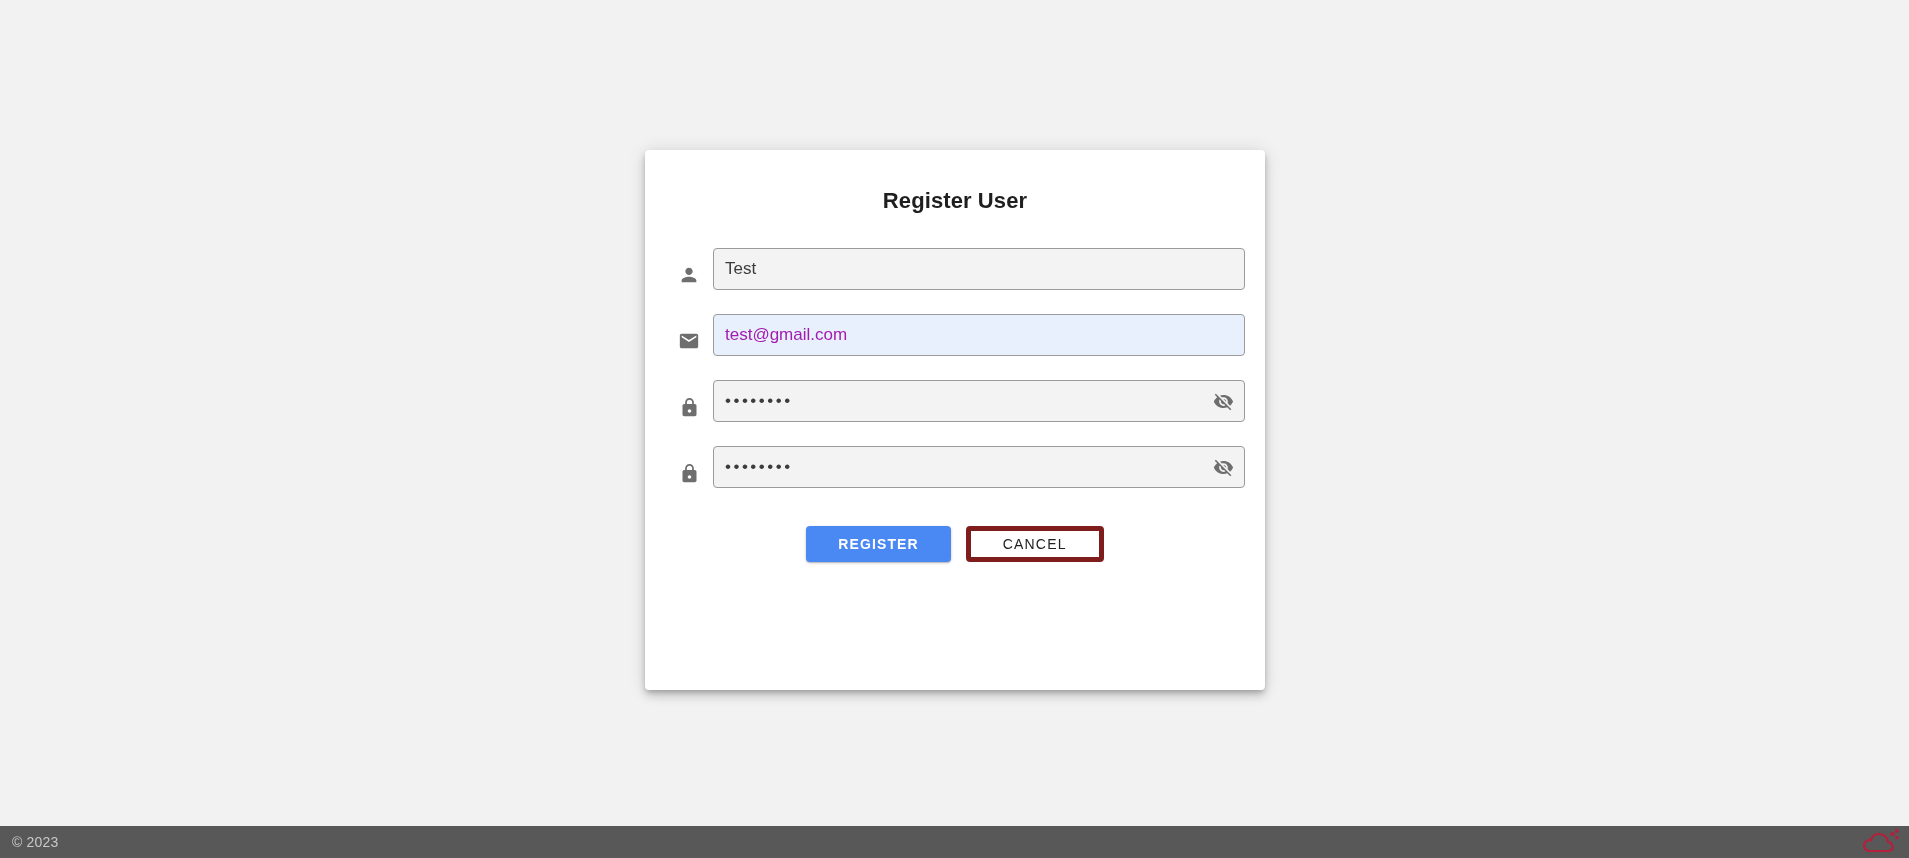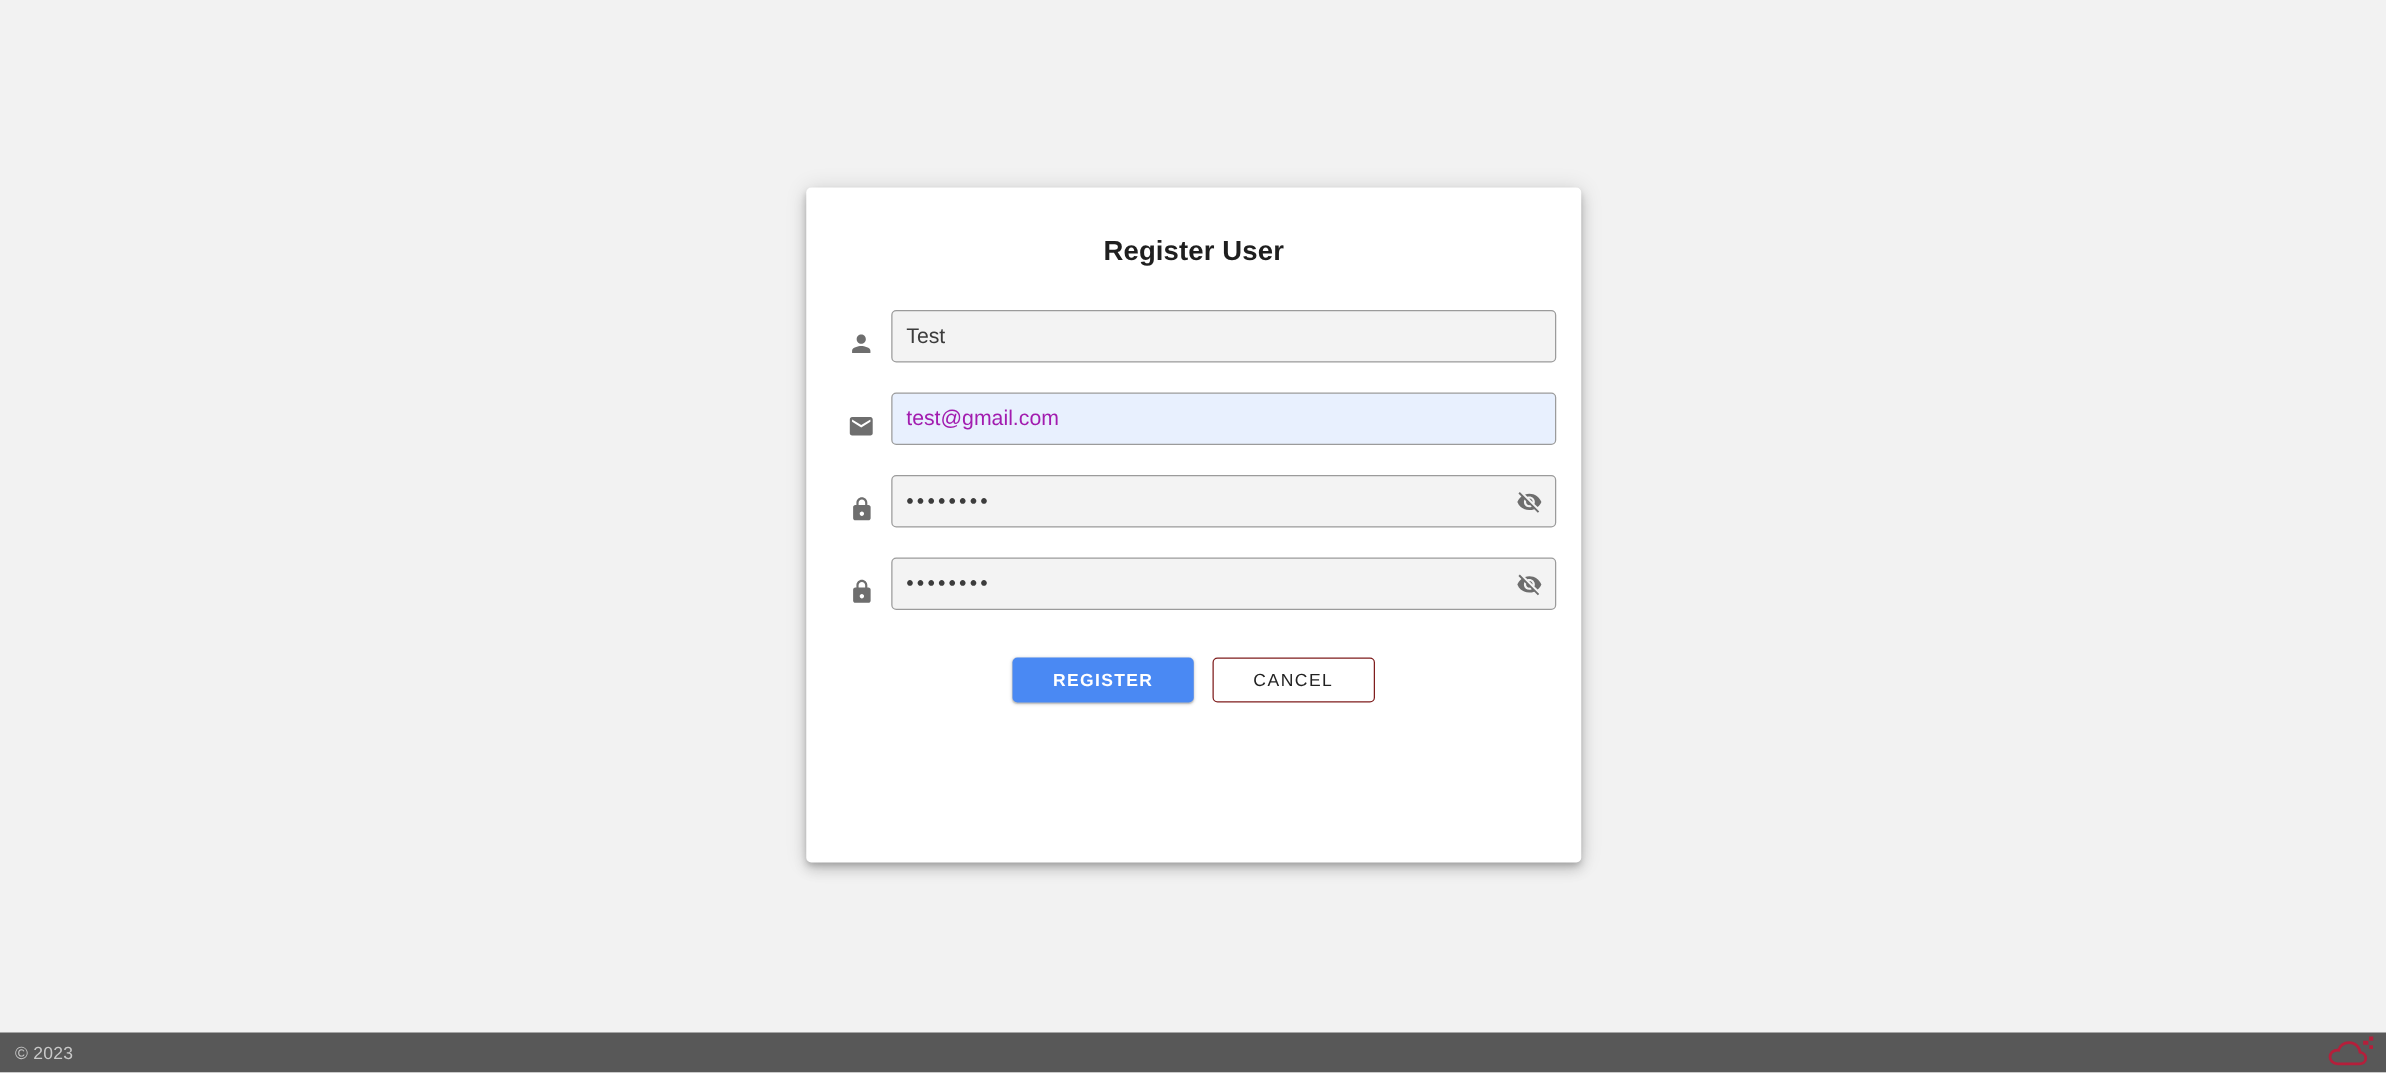--- a/index.html
+++ b/index.html
@@ -145,21 +145,21 @@
   .btn-primary {
     background: #4a89f3;
     color: #ffffff;
     border: none;
     box-shadow: 0 1px 3px rgba(0,0,0,.2), 0 1px 1px rgba(0,0,0,.14);
   }
 
   .btn-secondary {
     background: #ffffff;
     color: #222222;
-    border: 1px solid #7f1d1d;
+    border: 5px solid #7f1d1d;
     font-weight: 400;
     letter-spacing: 1.2px;
   }
 
   
   .footer {
     position: absolute;
     left: 0;
     bottom: 0;
     width: 1909px;

